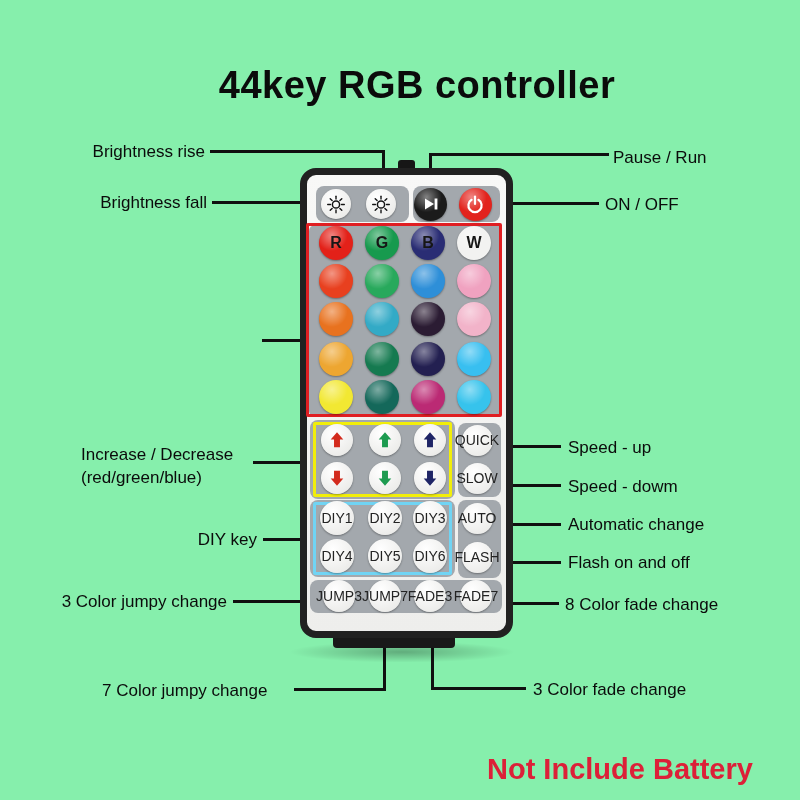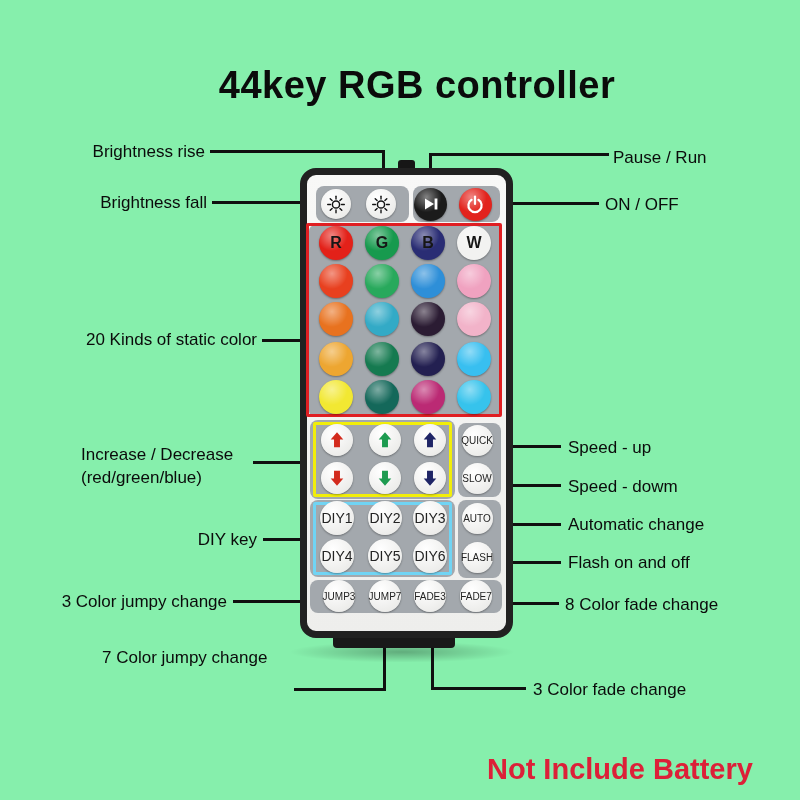--- a/index.html
+++ b/index.html
@@ -13,45 +13,44 @@
   .hline,.vline{position:absolute;background:#101010;}
   .hline{height:3px;} .vline{width:3px;}
   .dot{position:absolute;width:9px;height:9px;border-radius:50%;background:#101010;}
   .remote{position:absolute;left:300px;top:168px;width:213px;height:470px;box-sizing:border-box;
           background:linear-gradient(180deg,#f8f8f7,#eeeeec);border:7px solid #212121;border-radius:16px;}
   .panel{position:absolute;background:#a3a8ad;border-radius:8px;}
   .outline{position:absolute;box-sizing:border-box;border-radius:2px;background:transparent;}
   .btn{position:absolute;border-radius:50%;display:flex;align-items:center;justify-content:center;
        box-shadow:0 1px 2px rgba(0,0,0,0.35);}
   .white-btn{background:radial-gradient(circle at 38% 30%, #ffffff, #ececea 75%);}
-  .btn span{font-size:10px;color:#232323;letter-spacing:0;}
+  .btn span{font-size:14px;color:#232323;letter-spacing:0;}
   .btn .big{font-size:16px;font-weight:600;color:#161616;}
   .btn .diy{font-size:14px;}
   .nub{position:absolute;left:398px;top:160px;width:17px;height:11px;background:#161616;border-radius:3px 3px 0 0;}
   .stand{position:absolute;left:333px;top:636px;width:122px;height:12px;background:#191919;border-radius:2px 2px 4px 4px;}
   .shadow{position:absolute;left:285px;top:641px;width:234px;height:22px;
           background:radial-gradient(ellipse at center, rgba(0,0,0,0.28), rgba(0,0,0,0) 68%);}
 </style>
 </head>
 <body>
 
 <div id="canvas">
 
   <div class="title">44key RGB controller</div>
 
   <div class="lbl ra" style="left:0;width:205px;top:142px">Brightness rise</div>
   <div class="lbl ra" style="left:0;width:207px;top:193px">Brightness fall</div>
-  <div class="lbl ra" style="left:0;width:257px;top:330px">20 Kinds of static color</div>
   <div class="lbl" style="left:81px;top:443px;line-height:23px">
     <span style="display:block">Increase / Decrease</span>
     <span style="display:block">(red/green/blue)</span>
   </div>
   <div class="lbl ra" style="left:0;width:257px;top:530px">DIY key</div>
   <div class="lbl ra" style="left:0;width:227px;top:592px">3 Color jumpy change</div>
-  <div class="lbl" style="left:102px;top:648px">7 Color jumpy change</div>
+  <div class="lbl" style="left:102px;top:681px">7 Color jumpy change</div>
 
   <div class="lbl" style="left:613px;top:148px">Pause / Run</div>
   <div class="lbl" style="left:605px;top:195px">ON / OFF</div>
   <div class="lbl" style="left:568px;top:438px">Speed - up</div>
   <div class="lbl" style="left:568px;top:477px">Speed - dowm</div>
   <div class="lbl" style="left:568px;top:515px">Automatic change</div>
   <div class="lbl" style="left:568px;top:553px">Flash on and off</div>
   <div class="lbl" style="left:565px;top:595px">8 Color fade change</div>
   <div class="lbl" style="left:533px;top:680px">3 Color fade change</div>
 

